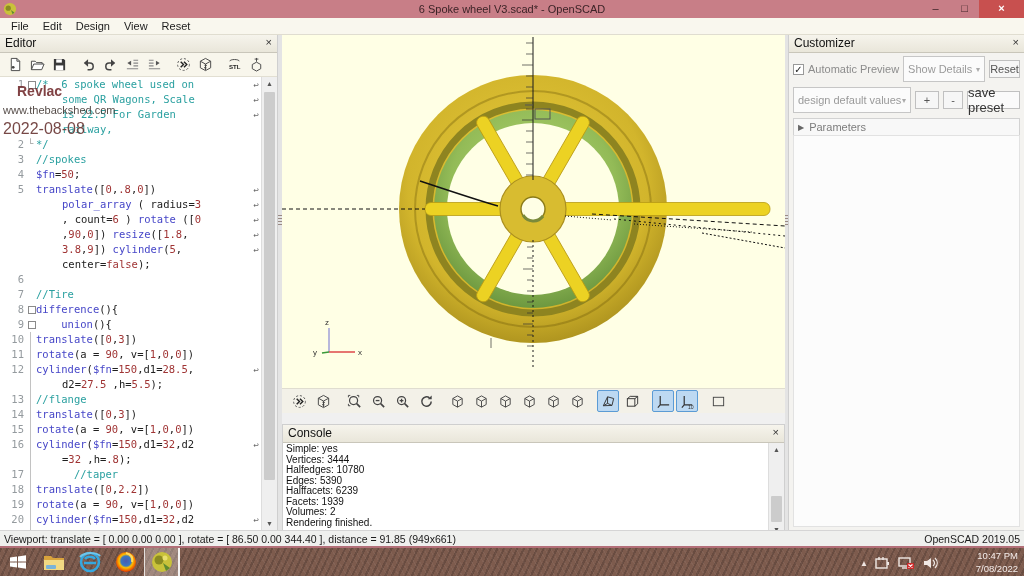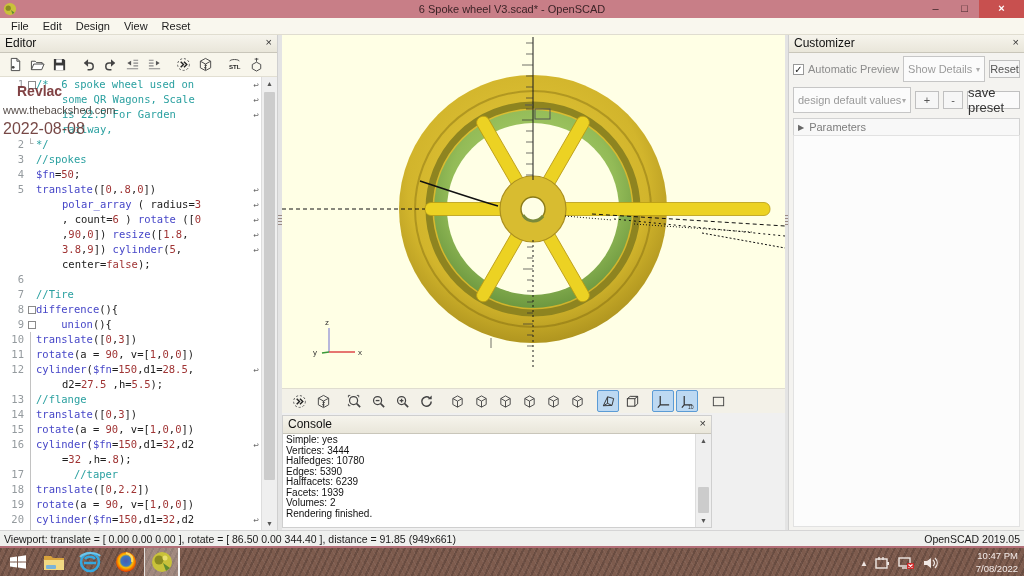--- a/index.html
+++ b/index.html
@@ -53,21 +53,21 @@
   .vsplit{position:absolute;top:35px;height:495px;width:4px;background:#e4e4e4;}
   .vsplit .dots{position:absolute;top:180px;left:0;width:4px;height:10px;
     background:repeating-linear-gradient(#9a8a84 0 1px,transparent 1px 3px);}
   
   #viewport{position:absolute;left:282px;top:35px;width:503px;height:353px;background:#ffffe5;}
   #vtoolbar{position:absolute;left:282px;top:388px;width:503px;height:25px;background:#f3f1e8;
     border-top:1px solid #e0ddd0;display:flex;align-items:center;padding-left:5px;}
   #vtoolbar .tbtn{width:22px;height:22px;border:1px solid transparent;}
   #vtoolbar .tbtn.active{background:#bdd9f2;border:1px solid #5b9bd5;border-radius:2px;}
   
-  #console{position:absolute;left:282px;top:415px;width:430px;height:113px;background:#fff;border:1px solid #cfcfcf;}
+  #console{position:absolute;left:282px;top:424px;width:503px;height:113px;background:#fff;border:1px solid #cfcfcf;}
   #console-lines{position:absolute;left:3px;top:19px;right:16px;bottom:2px;overflow:hidden;}
   .cline{font-size:10px;line-height:10.5px;color:#111;}
   #csb{right:0;top:18px;bottom:0;}
   #csb .thumb{bottom:14px;height:26px;}
   #csb .arr.dn{position:absolute;bottom:0;left:0;right:0;}
   
   #customizer{position:absolute;left:788px;top:35px;width:236px;height:495px;background:#f4f3f0;border-left:1px solid #cfcfcf;}
   .crow2{display:flex;align-items:center;padding:3px 4px 2px 4px;gap:4px;}
   .chk{width:11px;height:11px;border:1px solid #999;background:#fff;font-size:10px;line-height:10px;text-align:center;color:#222;}
   .glabel{font-size:11px;color:#8c8c8c;}

